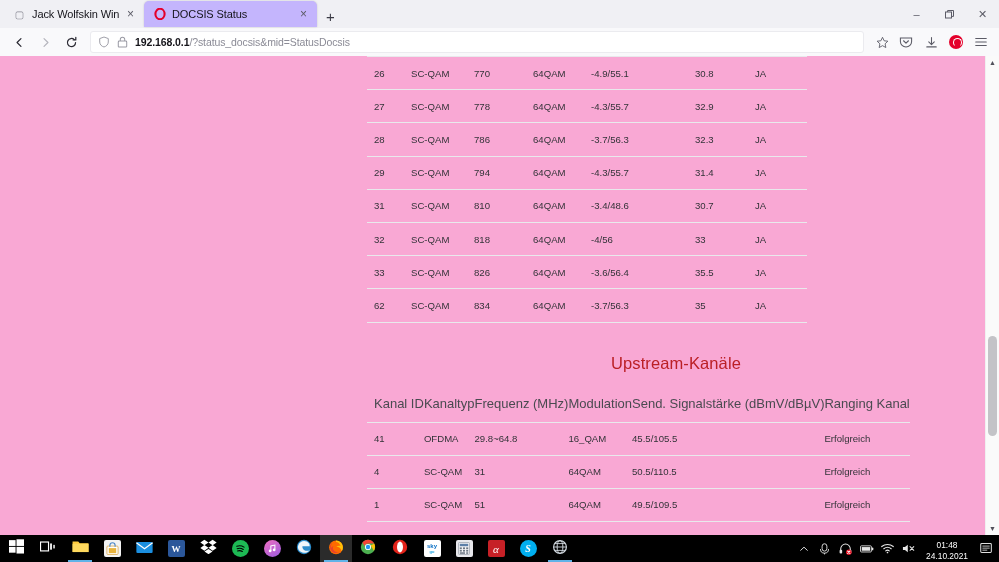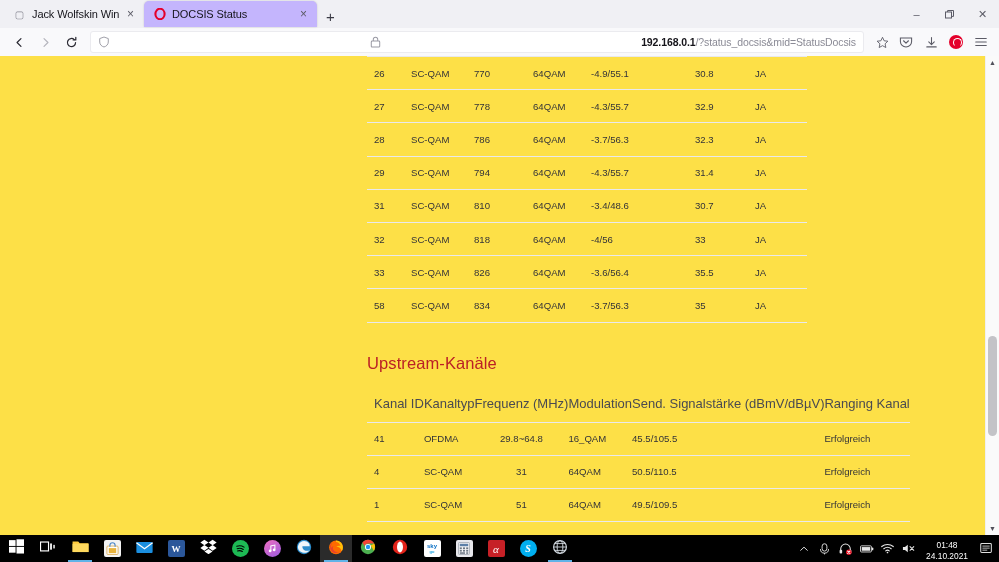--- a/index.html
+++ b/index.html
@@ -38,65 +38,65 @@
   .wc { width: 33px; height: 28px; display: flex; align-items: center; justify-content: center; color: #5b5b66; font-size: 11px; }
 
   .navbar { height: 28px; display: flex; align-items: center; gap: 0; padding: 0 6px; background: #f9f9fb; }
   .navbtn { width: 26px; height: 24px; display: flex; align-items: center; justify-content: center; color: #8f8f9a; font-size: 13px; }
   .navbtn.enabled { color: #2b2a33; }
 
   .urlbar {
     flex: 1; height: 22px; margin: 0 6px 0 6px; background: #ffffff;
     border-radius: 3px; display: flex; align-items: center; gap: 7px; padding: 0 7px;
     border: 1px solid #ebebef;
-    justify-content: space-between;
   }
   .url-text { font-size: 10.5px; color: #8b8b96; white-space: nowrap; letter-spacing: -.1px; }
   .url-text b { color: #15141a; font-weight: 700; }
   .ic { color: #9a9aa4; display: flex; align-items: center; }
   .toolbar-right { display: flex; align-items: center; gap: 1px; }
   .tbtn { width: 24px; height: 24px; display: flex; align-items: center; justify-content: center; color: #5b5b66; }
   .avatar-dot { width: 14px; height: 14px; border-radius: 50%; background: #e4002b; position: relative; }
   .avatar-dot::after {
     content: ""; position: absolute; left: 3.5px; top: 3px; width: 7px; height: 7px;
     border-radius: 50%; border: 1.2px solid #ffffff; border-bottom-color: transparent;
   }
 
   
-  .viewport { flex: 1; background: #fde047; position: relative; overflow: hidden; }
+  .viewport { flex: 1; background: #f9a8d4; position: relative; overflow: hidden; }
   .page { position: absolute; left: 0; top: 0; right: 14px; bottom: 0; padding-left: 367px; }
 
   table { border-collapse: collapse; width: 440px; }
   td, th { font-size: 9.6px; color: #333338; text-align: left; font-weight: 400; }
   .dtable tr { height: 33.2px; }
   .dtable td { border-bottom: 1px solid #e9e9ec; vertical-align: middle; }
   .dtable tr:first-child td { border-top: 1px solid #e9e9ec; }
 
   .c-id    { width: 44px; padding-left: 7px; }
   .c-type  { width: 63px; }
   .c-freq  { width: 59px; }
   .c-mod   { width: 58px; }
   .c-pow   { width: 104px; }
   .c-snr   { width: 60px; }
   .c-rng   { width: 52px; }
 
   .section-title {
     font-size: 16.5px; color: #bb2026; font-weight: 400; margin-top: 31px;
     letter-spacing: .1px;
+    text-align: center;
   }
 
   .utable { margin-top: 23px; width: 440px; }
   .utable th { font-size: 13px; color: #4a4a50; padding-bottom: 11px; white-space: nowrap; }
   .utable tbody tr { height: 33.2px; }
   .utable tbody td { border-bottom: 1px solid #e9e9ec; vertical-align: middle; }
   .utable tbody tr:first-child td { border-top: 1px solid #e9e9ec; }
 
   .u-id   { width: 44px; padding-left: 7px; }
   .u-type { width: 50px; }
-  .u-freq { width: 75px; text-align: center; }
+  .u-freq { width: 75px; }
   .u-mod  { width: 56px; }
   .u-pow  { width: 150px; }
   .u-rng  { width: 65px; }
 
   
   .sbar { position: absolute; right: 0; top: 0; bottom: 0; width: 14px; background: #fafafa; border-left: 1px solid #f0f0f0; }
   .sb-arrow { height: 13px; display: flex; align-items: center; justify-content: center; font-size: 7px; color: #50505a; }
   .sb-arrow.bottom { position: absolute; bottom: 0; left: 0; right: 0; }
   .sb-thumb { position: absolute; left: 2px; right: 2px; top: 280px; height: 100px; background: #c3c3c7; border-radius: 5px; }
 
@@ -283,21 +283,21 @@
           <tr>
             <td class="c-id">33</td>
             <td class="c-type">SC-QAM</td>
             <td class="c-freq">826</td>
             <td class="c-mod">64QAM</td>
             <td class="c-pow">-3.6/56.4</td>
             <td class="c-snr">35.5</td>
             <td class="c-rng">JA</td>
           </tr>
           <tr>
-            <td class="c-id">58</td>
+            <td class="c-id">62</td>
             <td class="c-type">SC-QAM</td>
             <td class="c-freq">834</td>
             <td class="c-mod">64QAM</td>
             <td class="c-pow">-3.7/56.3</td>
             <td class="c-snr">35</td>
             <td class="c-rng">JA</td>
           </tr>
         </tbody>
       </table>
 

